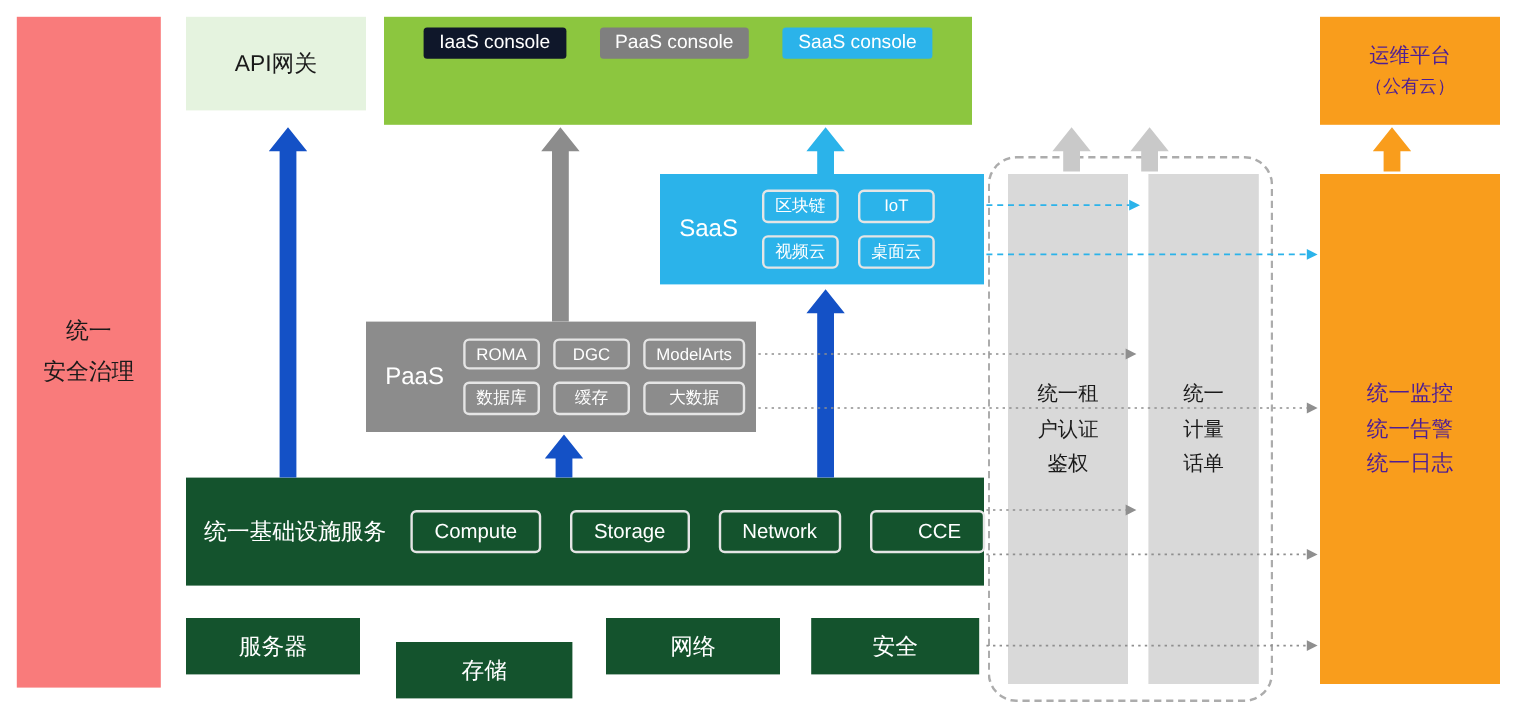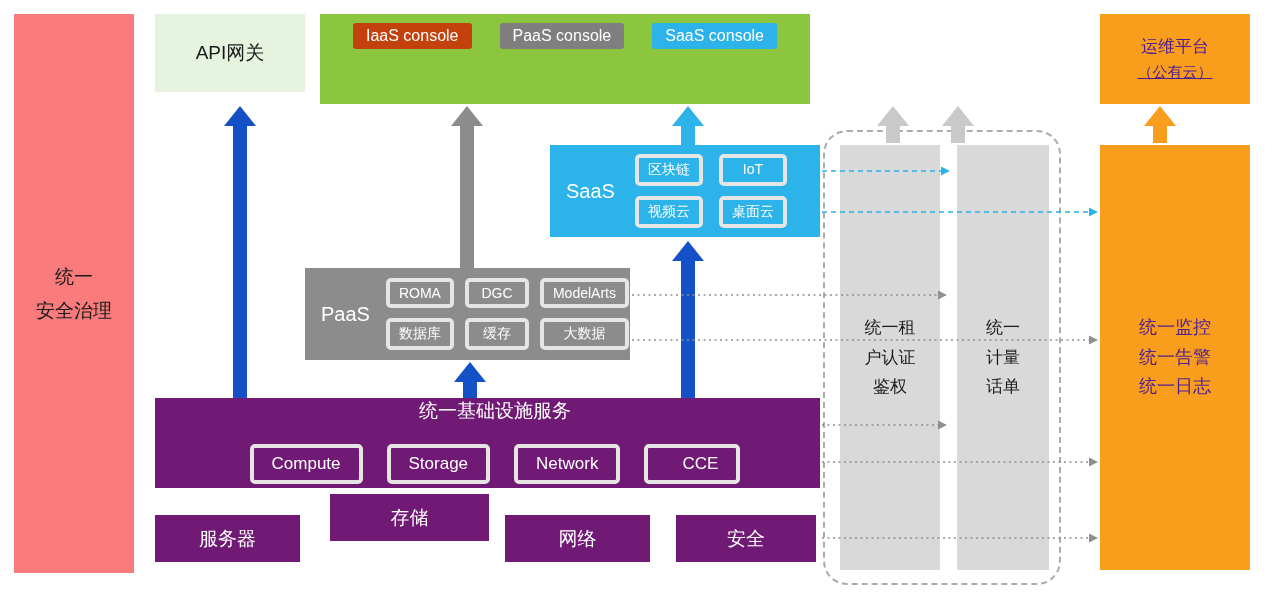--- a/index.html
+++ b/index.html
@@ -9,49 +9,49 @@
   }
   .canvas { position:relative; width:1265px; height:605px; background:#fff; overflow:hidden; }
   .box { position:absolute; }
   .center { display:flex; align-items:center; justify-content:center; text-align:center; }
 
   .red-bar     { background:#F97B7B; color:#1a1a1a; font-size:19px; line-height:1.75; }
   .lightgreen  { background:#E5F3DF; color:#1a1a1a; font-size:19px; }
   .green-frame { background:#8CC63F; color:#111; text-align:center; }
   .gray-box    { background:#D9D9D9; color:#1a1a1a; font-size:16px; line-height:1.5; }
   .orange-box  { background:#F99D1C; color:#4c1d95; }
-  .blue-box    { background:#701a75; color:#fff;flex-direction:column; }
+  .blue-box    { background:#14532d; color:#fff; }
   .cyan-box    { background:#2BB3EA; color:#fff; }
   .midgray-box { background:#8C8C8C; color:#fff; }
   .dashed-region { border:2px dashed #ACACAC; border-radius:24px; background:transparent; }
 
   .console-title { font-size:18px; padding-top:9px; }
   .console-btns  { display:flex; justify-content:center; gap:28px; margin-top:9px; }
   .console-btn   { color:#fff; font-size:16px; padding:4px 13px; border-radius:3px; }
-  .btn-iaas { background:#c2410c; }
+  .btn-iaas { background:#0f172a; }
   .btn-paas { background:#7F7F7F; }
   .btn-saas { background:#2BB3EA; }
 
   .svc { display:flex; align-items:center; padding-left:16px; }
   .svc-label { font-size:20px; color:#fff; flex:none; }
   .chip-grid2 { display:grid; grid-template-columns:auto auto; gap:10px 16px; margin-left:20px; }
   .chip-grid3 { display:grid; grid-template-columns:auto auto auto; gap:10px 11px; margin-left:16px; }
-  .chip { border:4px solid #e5e5e5; border-radius:5px; color:#fff; background:transparent;
+  .chip { border:2px solid #e5e5e5; border-radius:5px; color:#fff; background:transparent;
           text-align:center; white-space:nowrap; }
   .chip.sm { font-size:14px; padding:3px 9px; min-width:64px; }
   .chip.lg { font-size:17px; padding:6px 18px; min-width:96px;text-align:right; }
 
   .infra { display:flex; align-items:center; gap:20px; padding-left:15px; }
   .infra-label { font-size:19px; color:#fff; flex:none; }
   .infra-chips { display:flex; gap:24px; }
 
   .bottom-label { font-size:19px; }
   .vert3 { font-size:17px; line-height:1.75; }
   .mon   { font-size:18px; line-height:1.65; }
-  .om-l2 { font-size:15px;text-decoration:underline; }
+  .om-l2 { font-size:15px; }
   .sup   { font-size:10px; vertical-align:super; }
 
   .arrow-layer { position:absolute; left:0; top:0; z-index:5; pointer-events:none; }
 </style>
 </head>
 <body>
 
 <div class="canvas">
 
   <div class="box dashed-region" style="left:823px; top:130px; width:238px; height:455px"></div>
@@ -112,21 +112,21 @@
       <span class="chip lg">Compute</span>
       <span class="chip lg">Storage</span>
       <span class="chip lg">Network</span>
       <span class="chip lg">CCE</span>
     </div>
   </div>
 
   <div class="box center blue-box bottom-label" style="left:155px; top:515px; width:145px; height:47px">
     <span>服务器</span>
   </div>
-  <div class="box center blue-box bottom-label" style="left:330px; top:494px; width:159px; height:47px">
+  <div class="box center blue-box bottom-label" style="left:330px; top:535px; width:147px; height:47px">
     <span>存储</span>
   </div>
   <div class="box center blue-box bottom-label" style="left:505px; top:515px; width:145px; height:47px">
     <span>网络</span>
   </div>
   <div class="box center blue-box bottom-label" style="left:676px; top:515px; width:140px; height:47px">
     <span>安全</span>
   </div>
 
   <div class="box center gray-box vert3" style="left:840px; top:145px; width:100px; height:425px">

